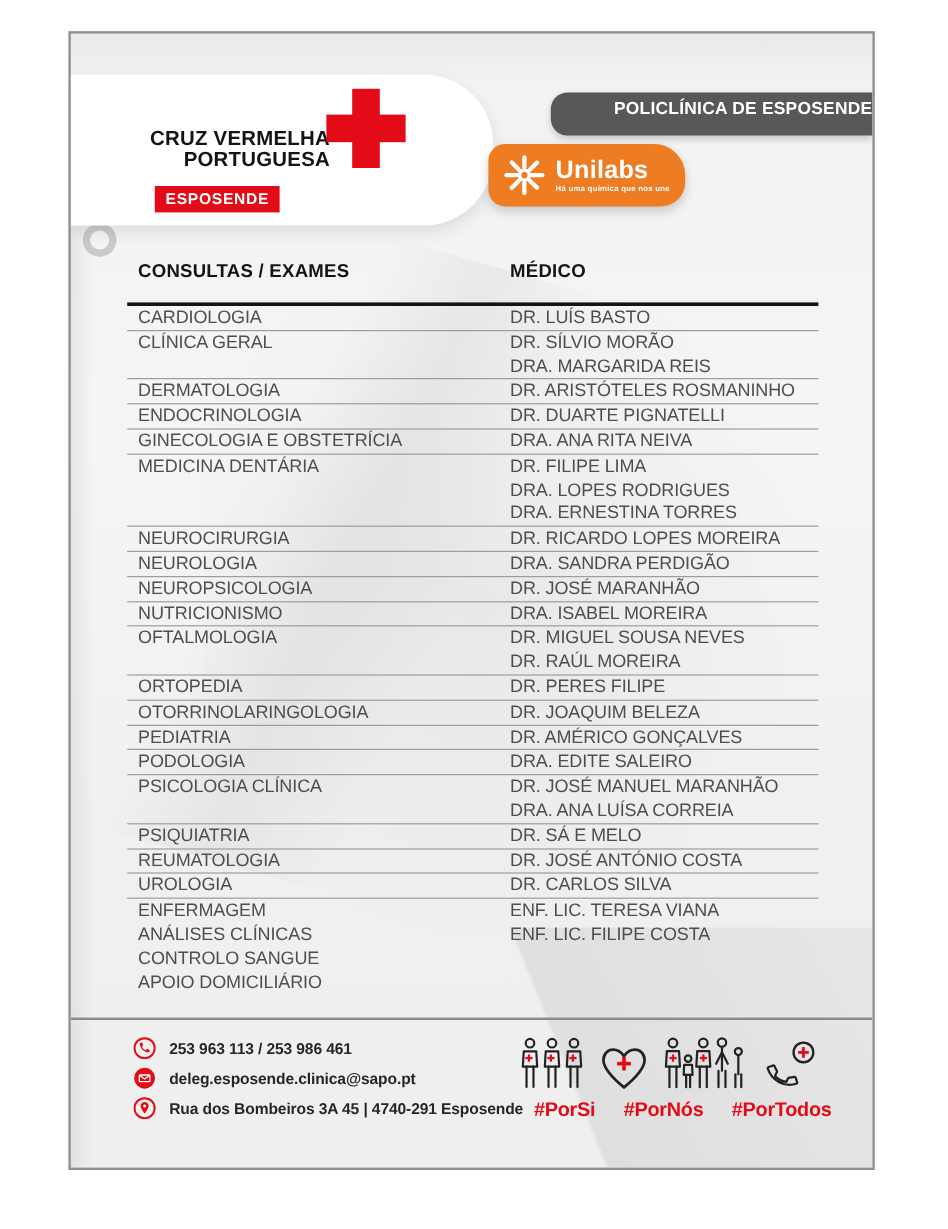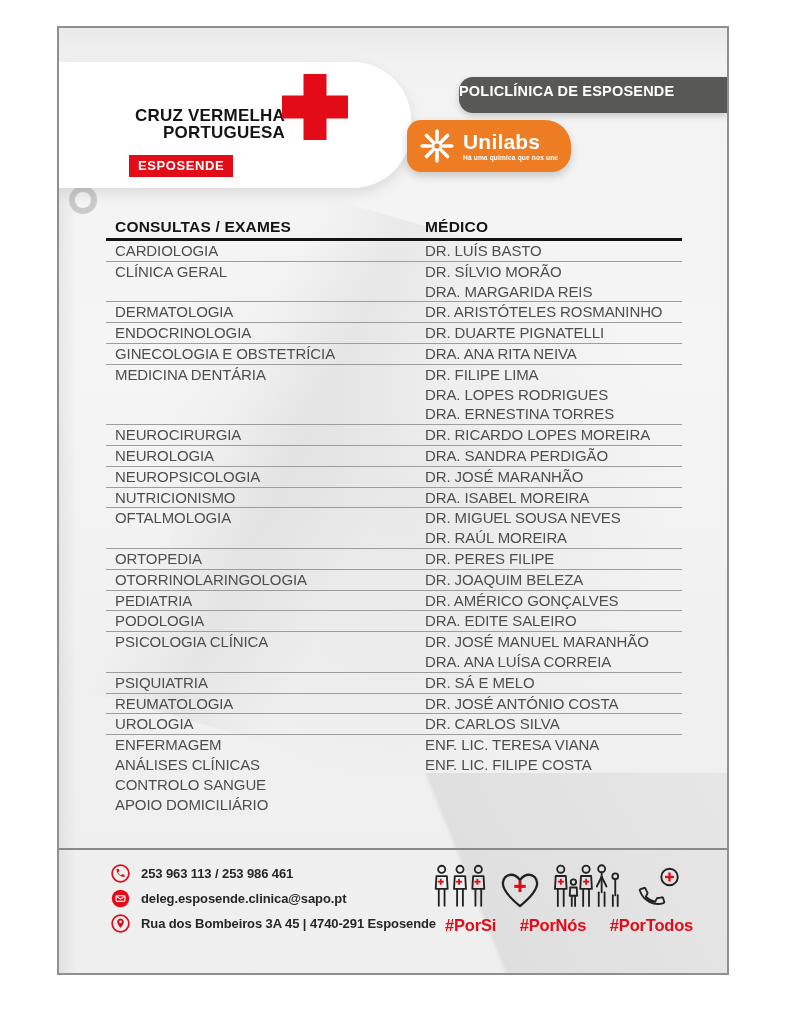--- a/index.html
+++ b/index.html
@@ -35,58 +35,58 @@
     border:6px solid rgba(110,110,110,.30);}
   .ph-top{left:0;top:0;width:672px;height:40px;
     background:linear-gradient(180deg,rgba(120,120,120,.07),transparent);}
 
   
   .header-card{
     position:absolute;left:0;top:34px;width:352px;height:126px;
     background:#ffffff;border-radius:0 58px 58px 0;
     box-shadow:0 5px 14px rgba(0,0,0,.10);
   }
-  .cvp-logo{position:absolute;left:64px;top:12px;display:flex;align-items:flex-start;}
+  .cvp-logo{position:absolute;left:54px;top:12px;display:flex;align-items:flex-start;}
   .cvp-text{
     width:162px;text-align:right;margin-top:33px;
     font-weight:800;font-size:17px;line-height:17px;letter-spacing:.2px;color:#141414;
   }
   .cross{position:relative;width:66px;height:66px;margin-left:-3px;}
   .cross::before{content:"";position:absolute;left:50%;top:0;transform:translateX(-50%);
     width:23px;height:66px;background:var(--red);}
   .cross::after{content:"";position:absolute;top:50%;left:0;transform:translateY(-50%);
     width:66px;height:23px;background:var(--red);}
   .esposende-badge{
     position:absolute;left:70px;top:93px;background:var(--red);color:#fff;
     font-weight:800;font-size:13px;letter-spacing:.6px;padding:3px 9px 4px;
   }
 
   
   .clinic-banner{
     position:absolute;right:0;top:49px;width:268px;height:36px;
     background:var(--banner-gray);border-radius:14px 0 0 14px;
     color:#fff;font-weight:700;font-size:14.5px;line-height:28px;
-    text-align:left;letter-spacing:.2px;
+    text-align:right;letter-spacing:.2px;
     box-shadow:0 3px 6px rgba(0,0,0,.18);
   }
 
   
   .unilabs-badge{
     position:absolute;left:348px;top:92px;width:164px;height:52px;
     background:var(--orange);border-radius:14px 26px 20px 14px;
     display:flex;align-items:center;gap:8px;padding-left:12px;
     box-shadow:0 4px 9px rgba(0,0,0,.18);
   }
   .unilabs-name{font-weight:800;font-size:21px;line-height:21px;color:#fff;letter-spacing:.2px;}
   .unilabs-tagline{font-size:6.5px;color:#fff;margin-top:2px;letter-spacing:.2px;font-weight:700;}
 
   
   .table{position:absolute;left:47px;top:190px;width:576px;}
   .t-head{display:grid;grid-template-columns:310px 1fr;
-    border-bottom:3px solid #141414;padding-bottom:2px;}
+    border-bottom:3px solid #141414;padding-bottom:16px;}
   .t-head div{font-weight:800;font-size:15.5px;color:#141414;letter-spacing:.2px;padding-left:9px;white-space:nowrap;}
   .t-row{display:grid;grid-template-columns:310px 1fr;border-bottom:1px solid #9d9d9d;}
   .t-row.no-div{border-bottom:none;}
   .cell{padding-left:9px;}
   .line{height:19.8px;line-height:19.8px;font-size:15px;color:#4e4e4e;
     letter-spacing:-.1px;white-space:nowrap;}
 
   
   .footer-divider{position:absolute;left:0;right:0;top:820px;border-top:2px solid #8a8a8a;}
   .contacts{position:absolute;left:52px;top:836px;display:flex;flex-direction:column;gap:6px;}

